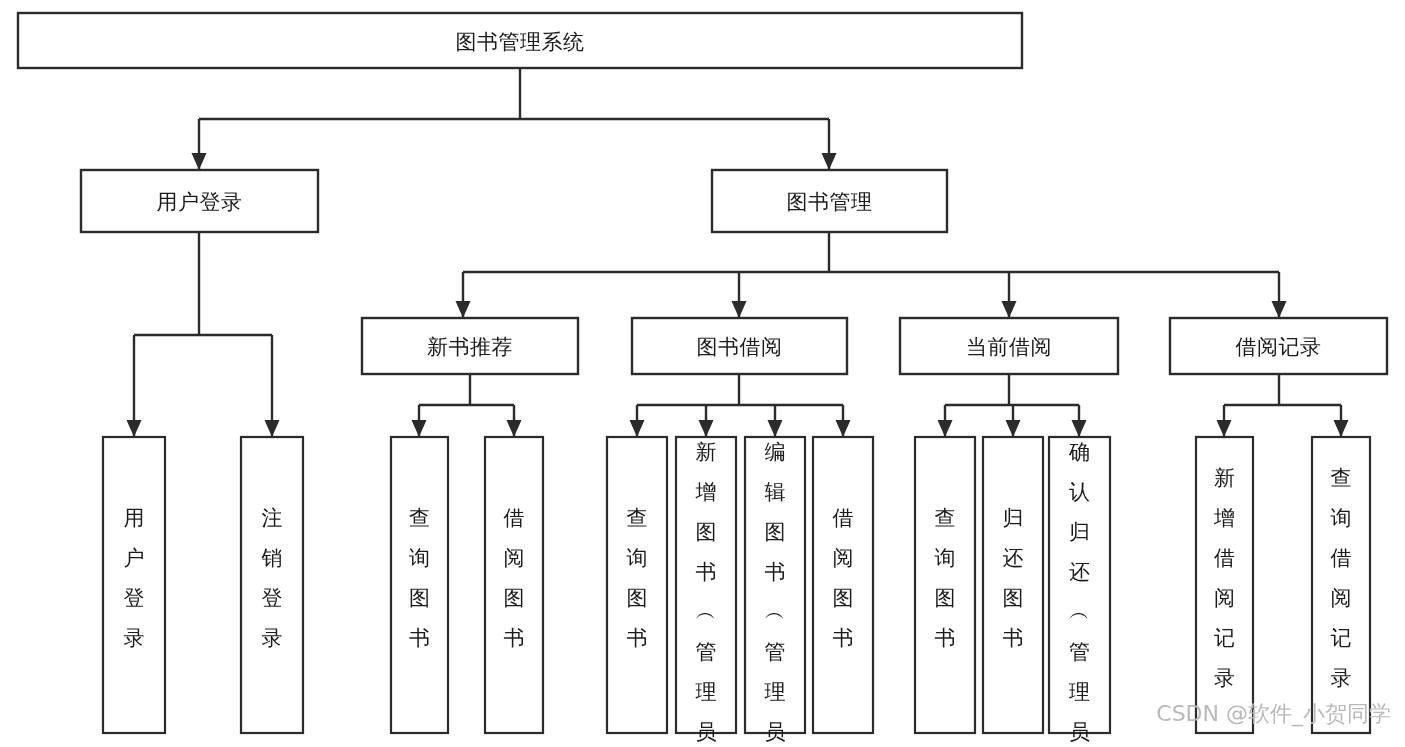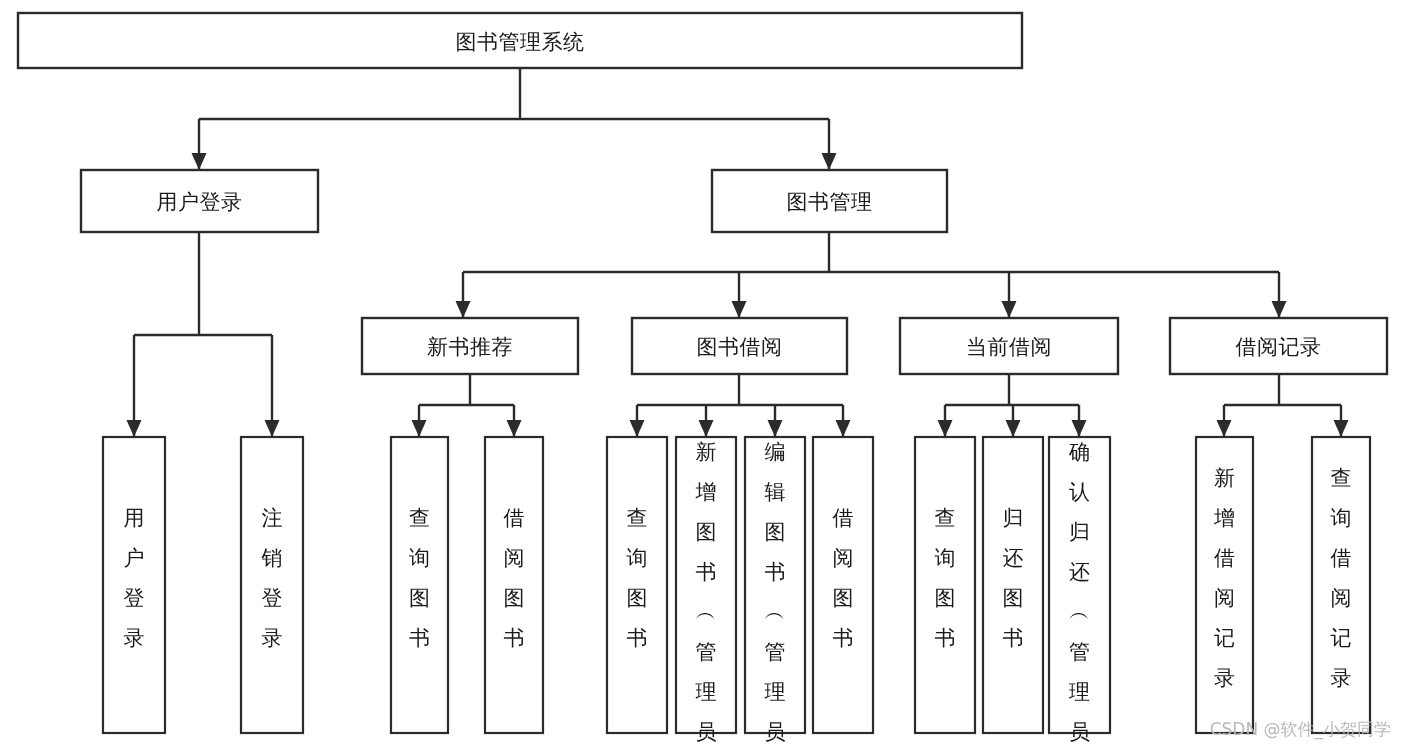--- a/index.html
+++ b/index.html
@@ -56,23 +56,23 @@
   }
   .node-label-v {
     font-family: "DejaVu Sans", "Liberation Sans", sans-serif;
     font-size: 21px;
     fill: #1a1a1a;
     letter-spacing: 0px;
   }
   .watermark {
     position: absolute;
     right: 14px;
-    bottom: 6px;
-    font-family: "DejaVu Sans", "Liberation Sans", sans-serif;
-    font-size: 17px;
+    bottom: 18px;
+    font-family: "DejaVu Sans", "Liberation Sans", sans-serif;
+    font-size: 22px;
     color: #b9b9b9;
     white-space: nowrap;
     user-select: none;
   }
 </style>
 </head>
 <body>
 
 <div id="diagram-root">
 

